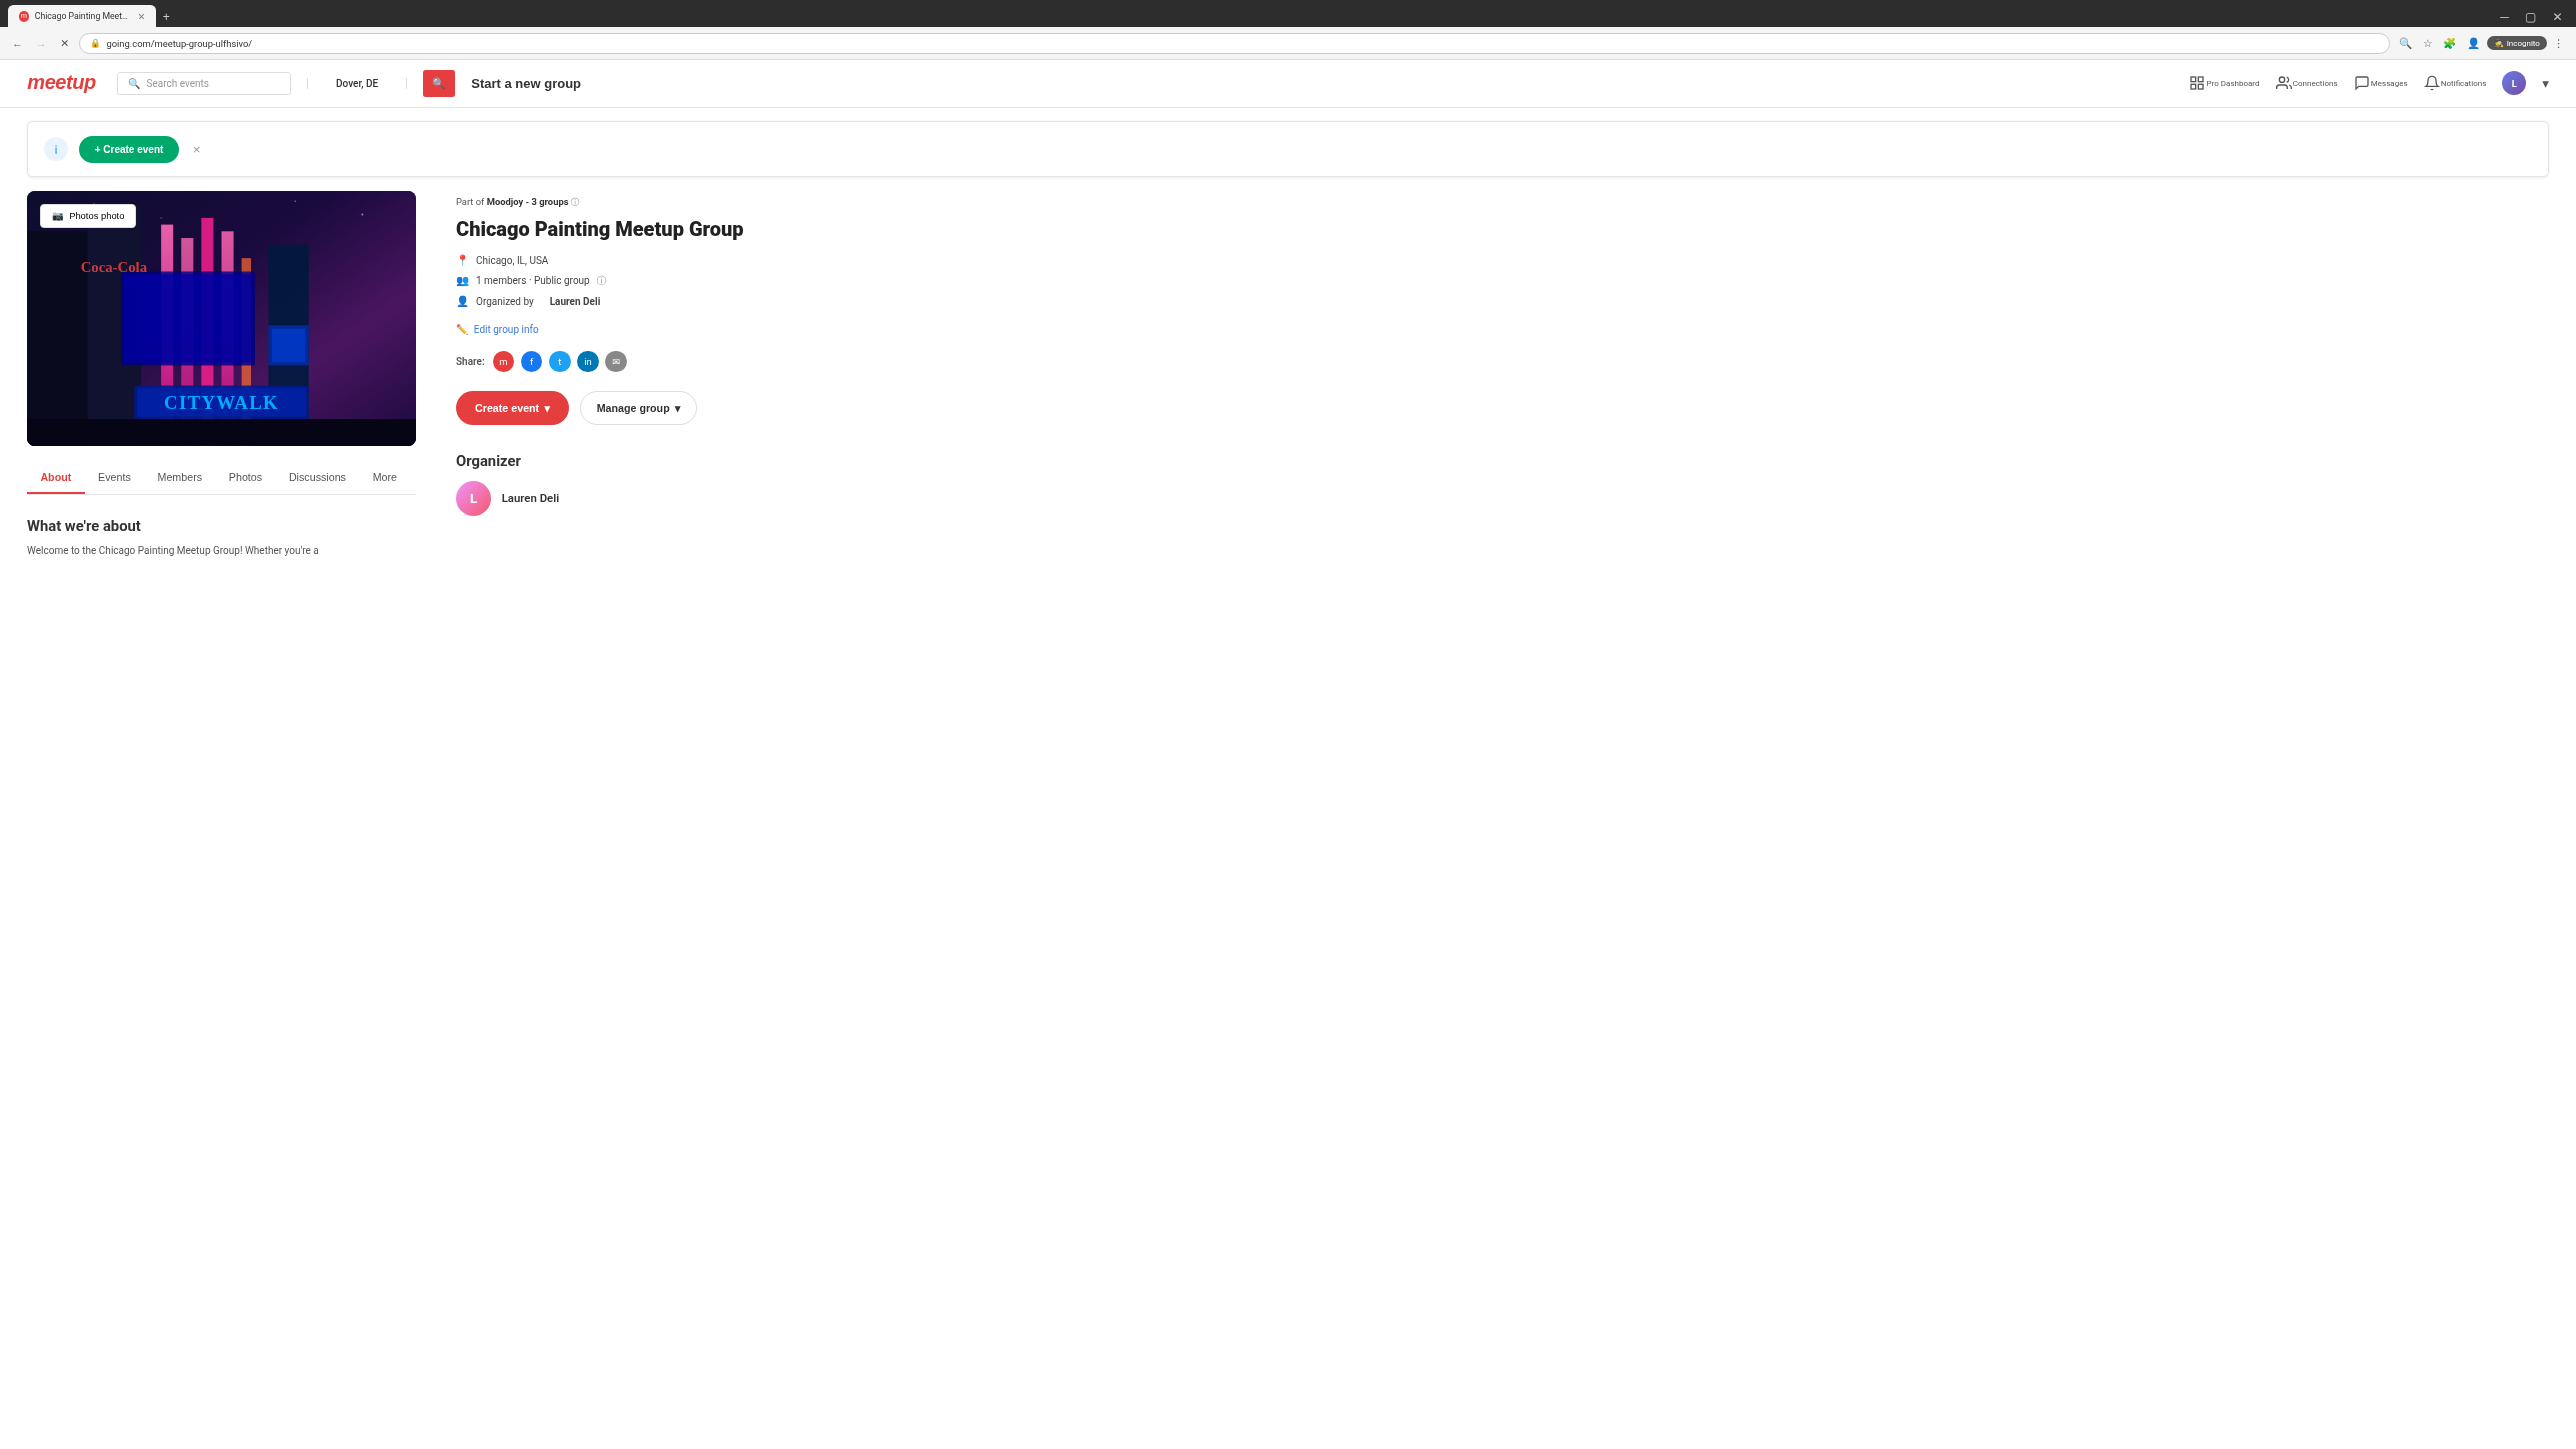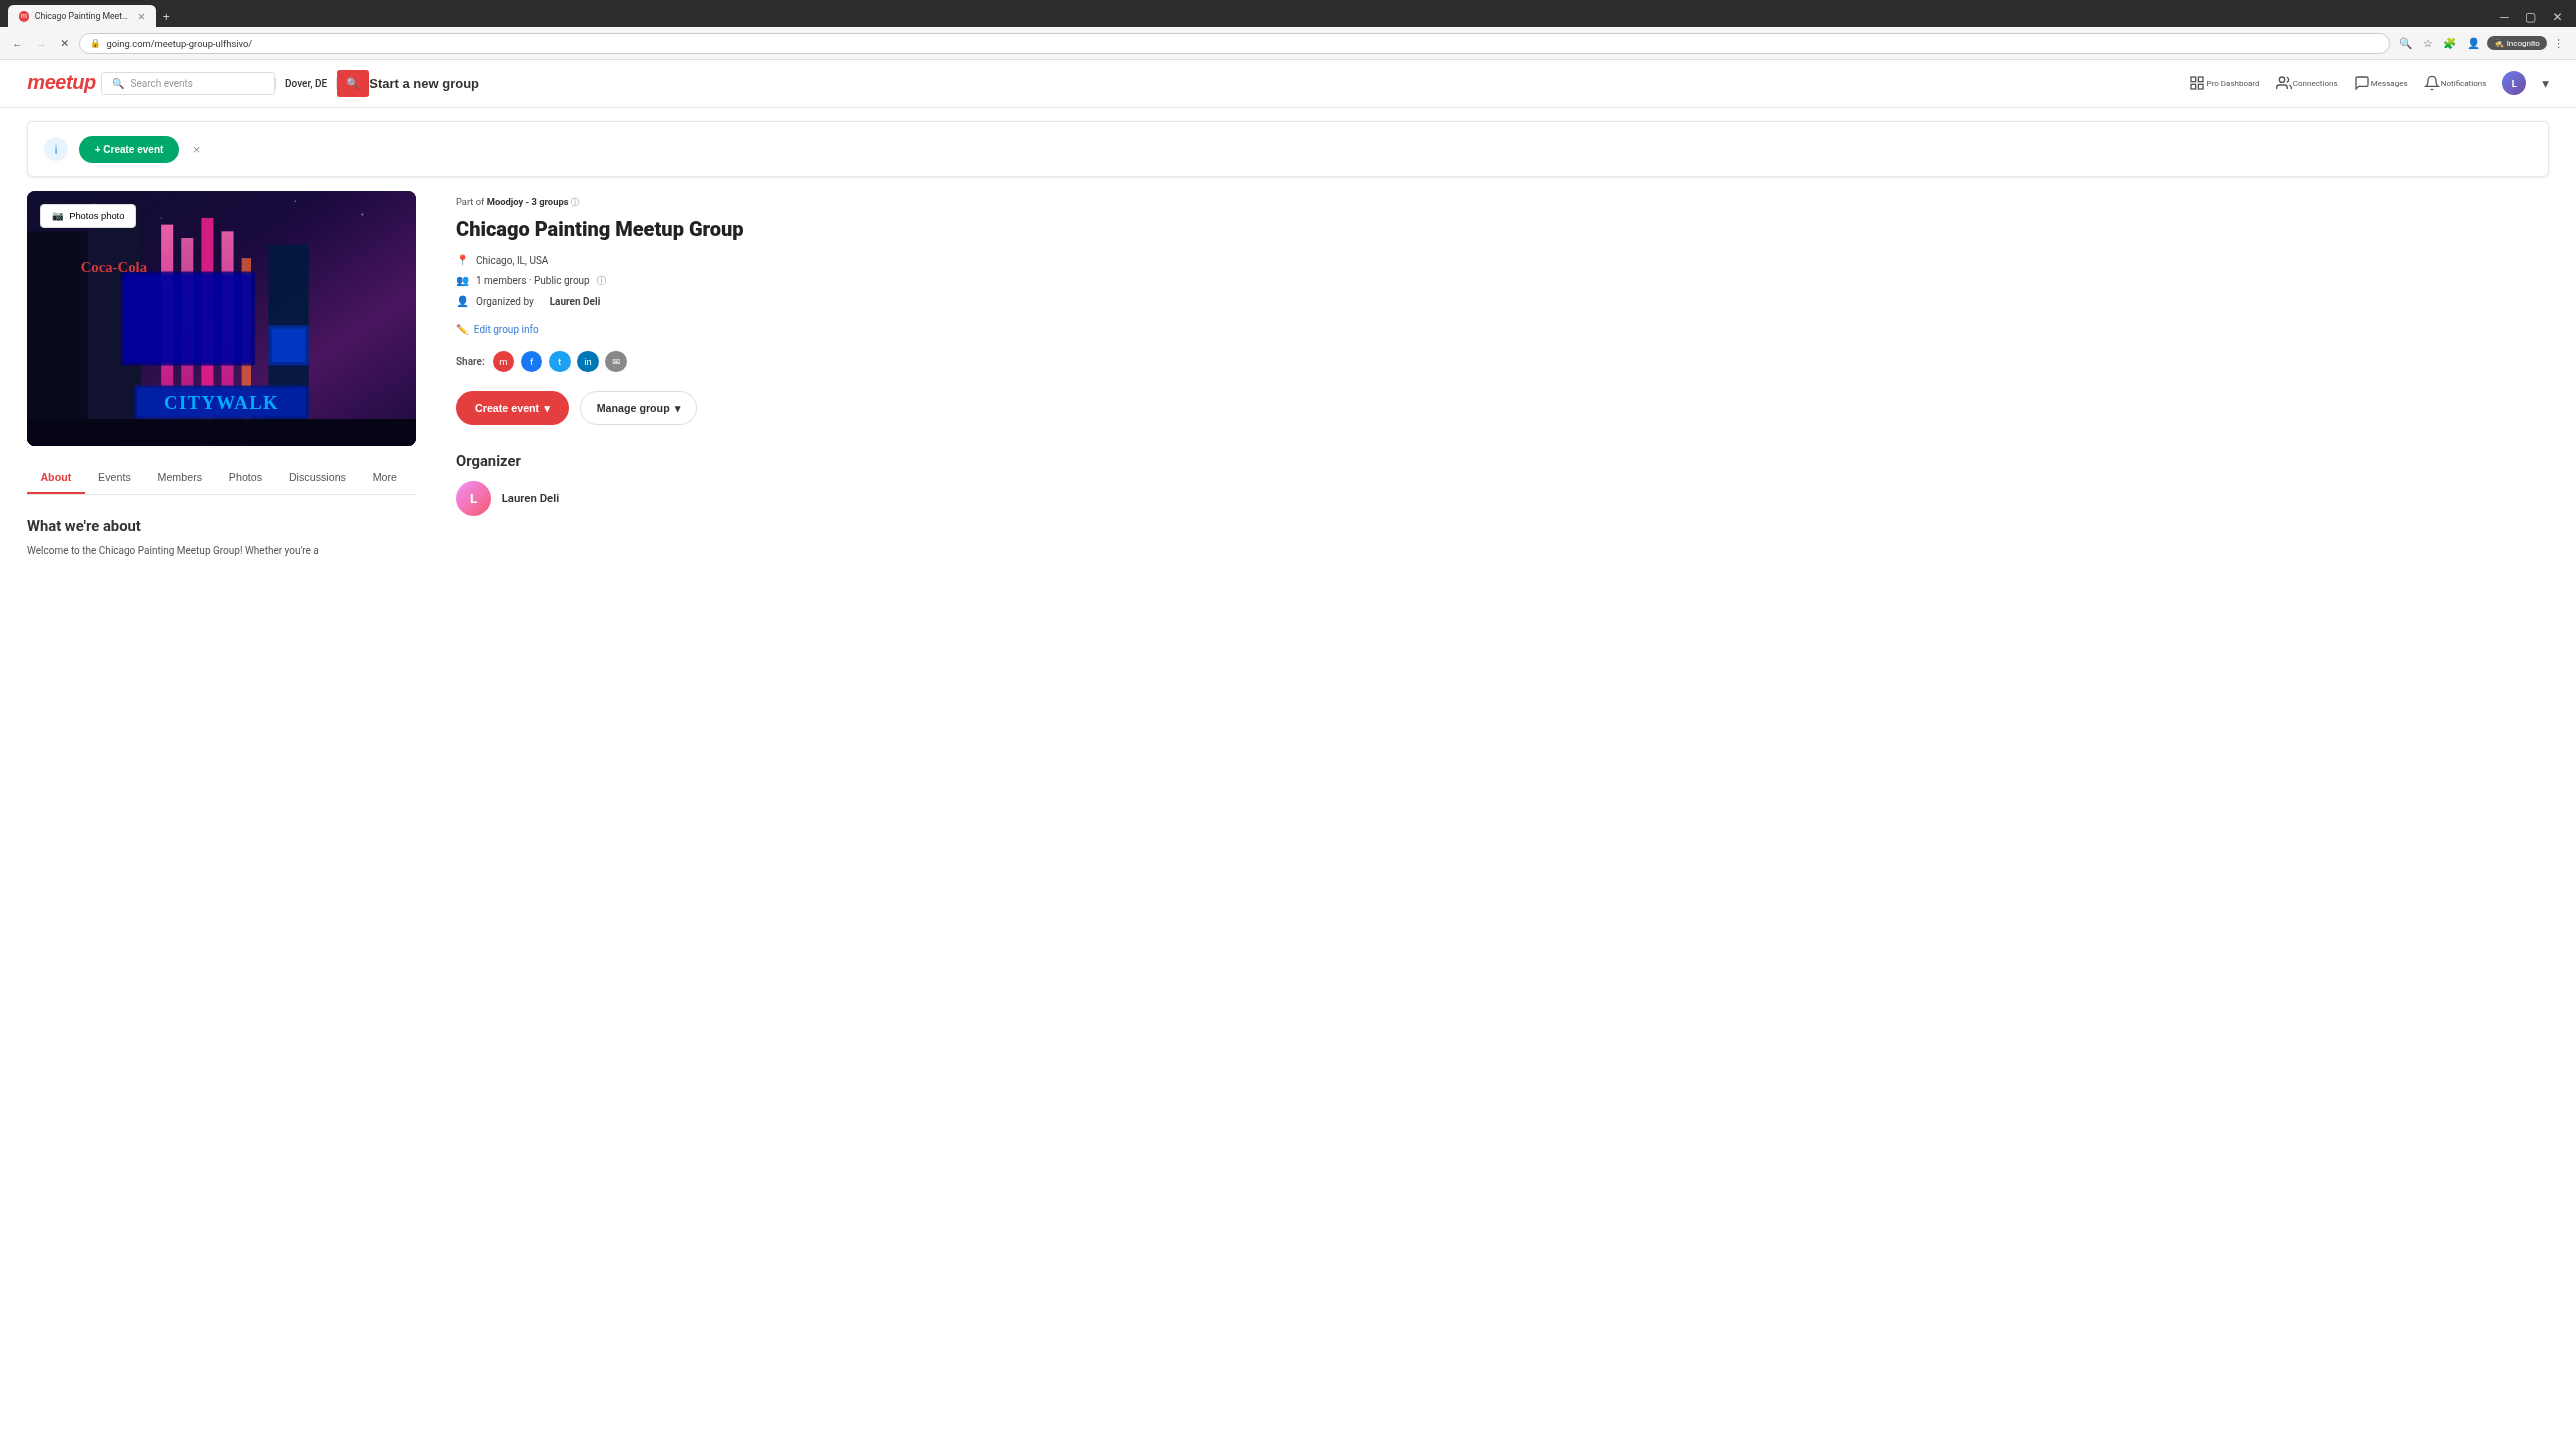--- a/index.html
+++ b/index.html
@@ -20,24 +20,24 @@
     .browser-toolbar { background: #f5f5f5; padding: 5.4px 8px; display: flex; align-items: center; gap: 5.4px; border-bottom: 0.7px solid #ddd; }
     .nav-btn { background: transparent; border: none; cursor: pointer; color: #555; font-size: 10.7px; padding: 2.7px 4px; }
     .nav-btn:disabled { color: #bbb; cursor: default; }
     .address-bar { flex: 1; background: white; border: 0.7px solid #ccc; border-radius: 13.4px; padding: 4px 10.7px; font-size: 9.4px; color: #333; display: flex; align-items: center; gap: 5.4px; }
     .address-bar .url-text { font-size: 9.4px; color: #333; }
     .toolbar-icons { display: flex; gap: 2.7px; align-items: center; }
     .toolbar-icon-btn { background: transparent; border: none; cursor: pointer; color: #555; font-size: 10.7px; padding: 2.7px 4px; }
     .incognito-badge { background: #555; color: white; border-radius: 8px; padding: 2.7px 6.7px; font-size: 8px; display: flex; align-items: center; gap: 2.7px; }
 
     
-    .site-header { background: white; border-bottom: 0.7px solid #e5e5e5; padding: 0 27px; display: flex; align-items: center; height: 48px; }
+    .site-header { background: white; border-bottom: 0.7px solid #e5e5e5; padding: 0 27px; display: flex; align-items: center; gap: 16px; height: 48px; }
     .logo { color: #e53e3e; font-size: 21.5px; font-weight: 900; font-style: italic; letter-spacing: -0.7px; }
     .search-bar { display: flex; align-items: center; gap: 5.4px; border: 0.7px solid #ddd; border-radius: 2.7px; padding: 5.4px 10.7px; flex: 0 0 174px; color: #999; font-size: 10px; cursor: text; }
-    .location-display { color: #333; font-size: 10px; font-weight: 500; padding: 0 9px; border-left: 0.7px solid #ddd; border-right: 0.7px solid #ddd; }
+    .location-display { color: #333; font-size: 10px; font-weight: 500; padding: 0 28px; border-left: 0.7px solid #ddd; border-right: 0.7px solid #ddd; }
     .search-btn { background: #e53e3e; border: none; border-radius: 2.7px; color: white; padding: 6.7px 9.4px; cursor: pointer; font-size: 10.7px; }
     .start-group-btn { background: transparent; border: none; color: #333; font-size: 13px; font-weight: 600; cursor: pointer; }
     .header-icons { display: flex; align-items: center; gap: 16px; margin-left: auto; }
     .header-icon-item { display: flex; flex-direction: row; align-items: center; gap: 1.3px; cursor: pointer; color: #555; font-size: 8px; }
     .header-icon-item svg { width: 16px; height: 16px; }
     .avatar-circle { width: 24px; height: 24px; border-radius: 50%; background: linear-gradient(135deg, #667eea, #764ba2); display: flex; align-items: center; justify-content: center; color: white; font-size: 9.4px; font-weight: bold; cursor: pointer; }
 
     
     .notification-banner { background: #fff; border: 0.7px solid #e5e5e5; border-radius: 5.4px; margin: 13.4px 27px; padding: 13.4px 16px; display: flex; align-items: center; gap: 10.7px; box-shadow: 0 0.7px 2.7px rgba(0,0,0,0.08); }
     .notif-icon { background: #e8f4fd; color: #2196f3; border-radius: 50%; width: 24px; height: 24px; display: flex; align-items: center; justify-content: center; font-size: 12px; flex-shrink: 0; }

